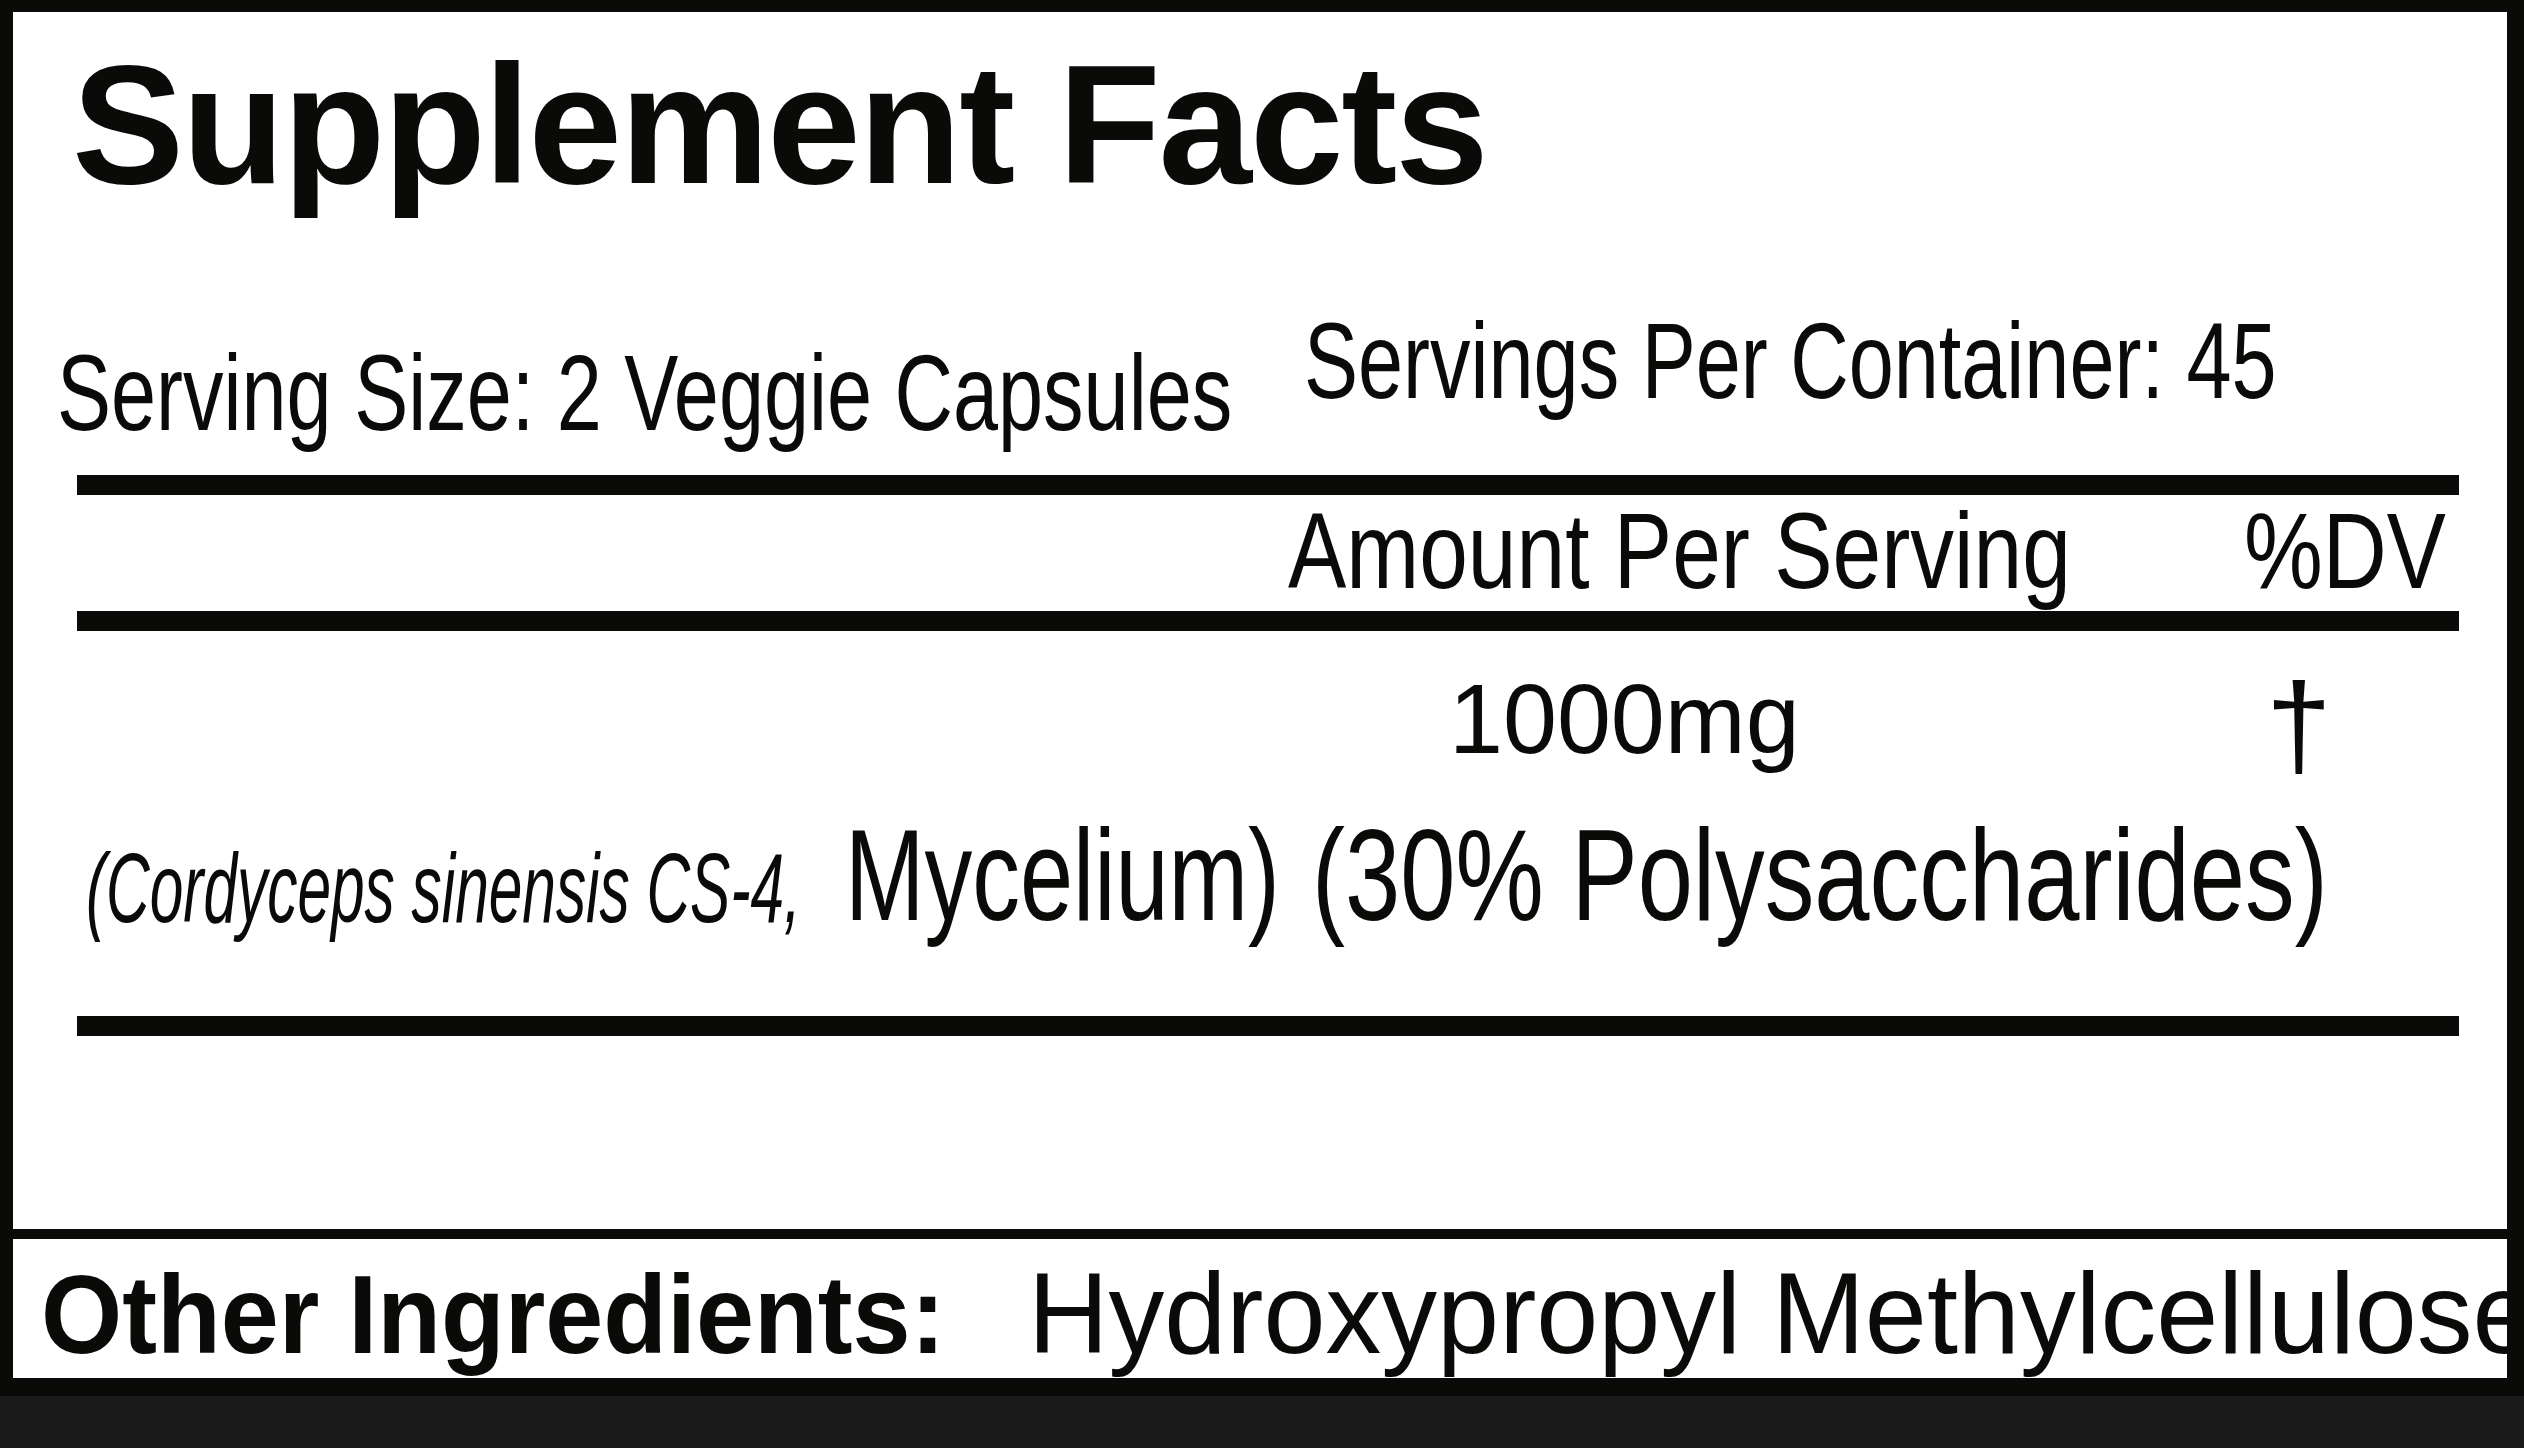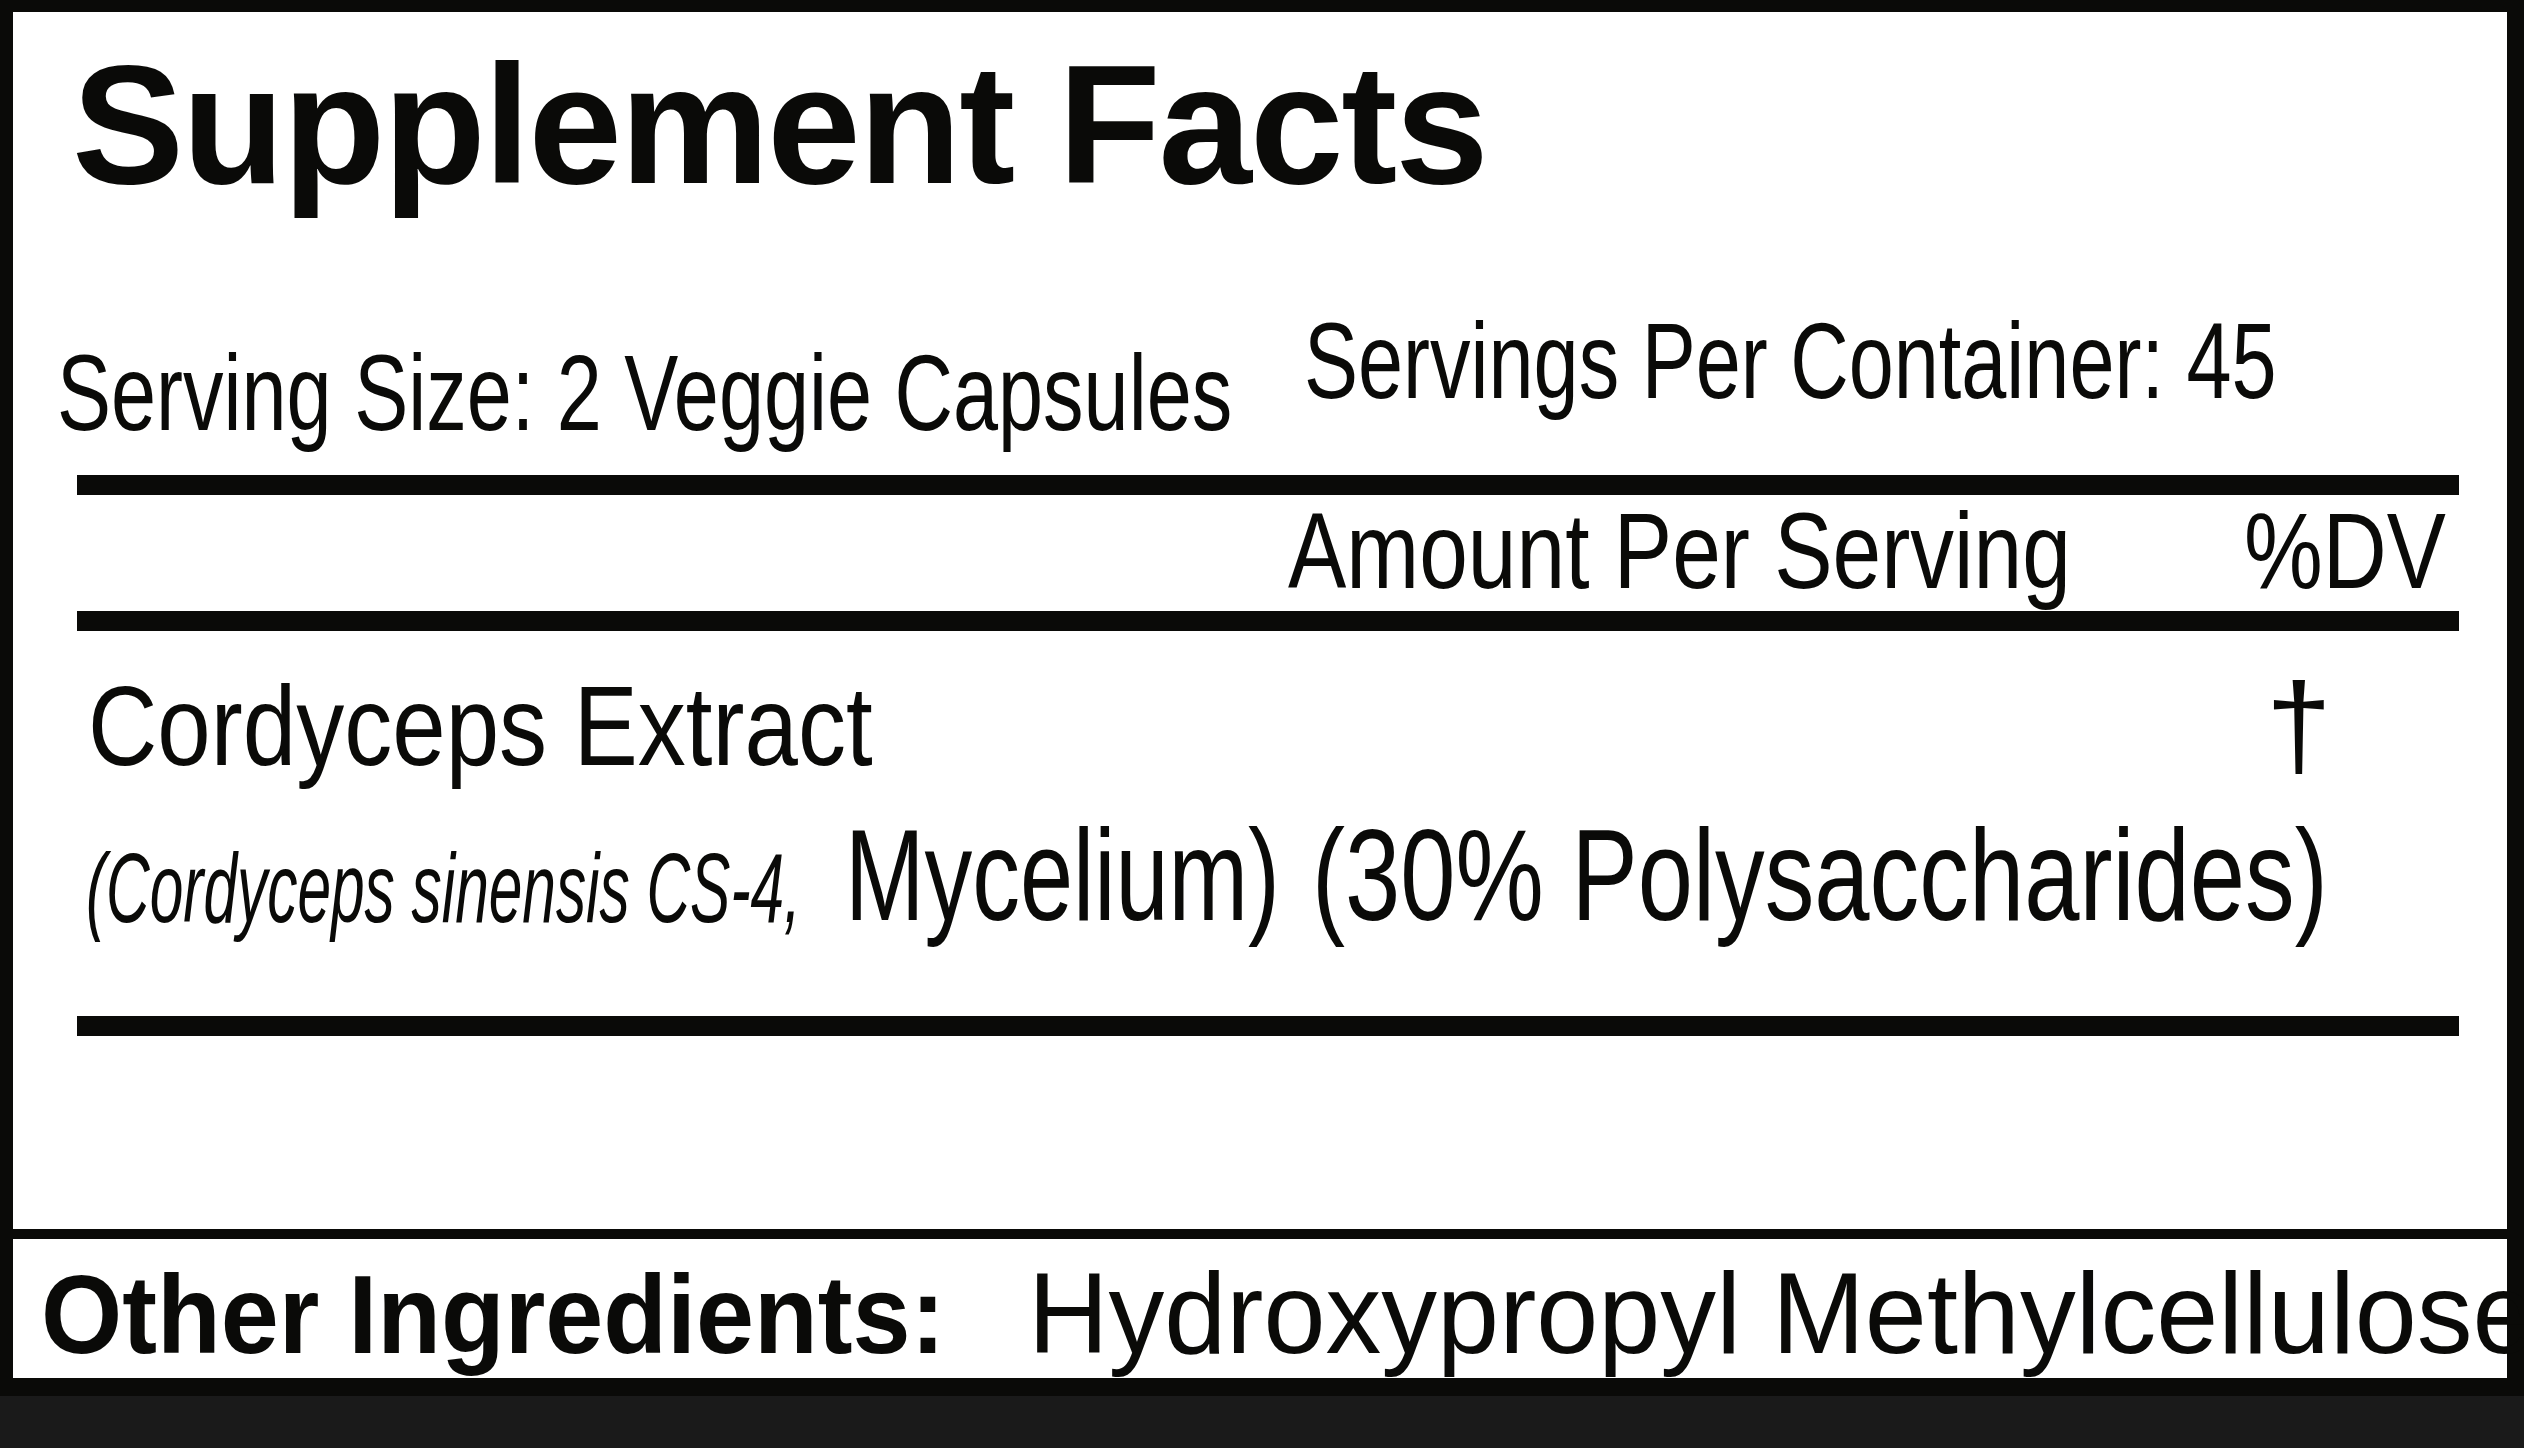--- a/index.html
+++ b/index.html
@@ -73,22 +73,22 @@
 
   <div class="abs hdr-dv">
     <span class="cx sx82">%DV</span>
   </div>
   <div class="abs hdr-amount">
     <span class="cx sx81">Amount Per Serving</span>
   </div>
 
   <div class="rule rule-2"></div>
 
-  <div class="abs row-name">
-    <span class="cx sx85">Cordyceps Extract</span>
+  <div class="abs row-amount">
+    <span class="cx sx98">1000mg</span>
   </div>
   <div class="abs row-dv">
     <span class="cx sx100">†</span>
   </div>
 
   <div class="abs row-detail-italic">
     <span class="cx sx61">(Cordyceps sinensis CS-4,</span>
   </div>
   <div class="abs row-detail-reg1">
     <span class="cx sx74">Mycelium)</span>

